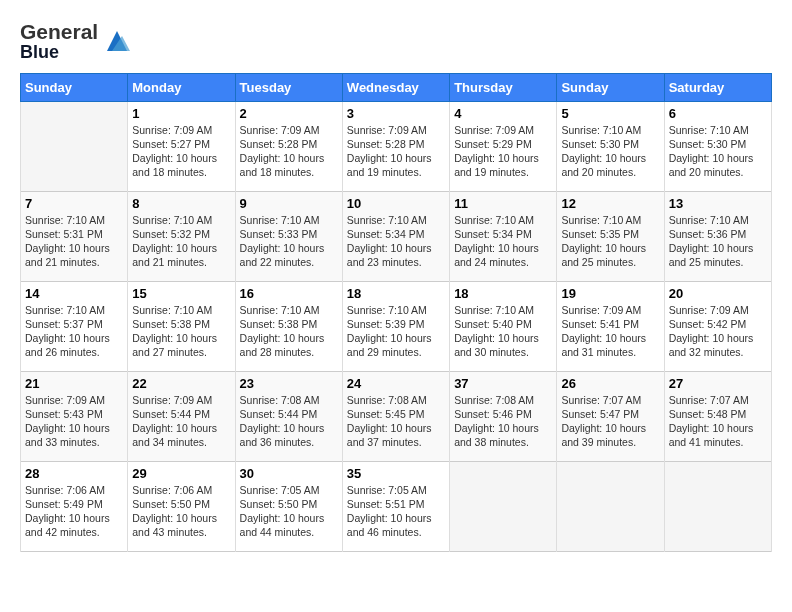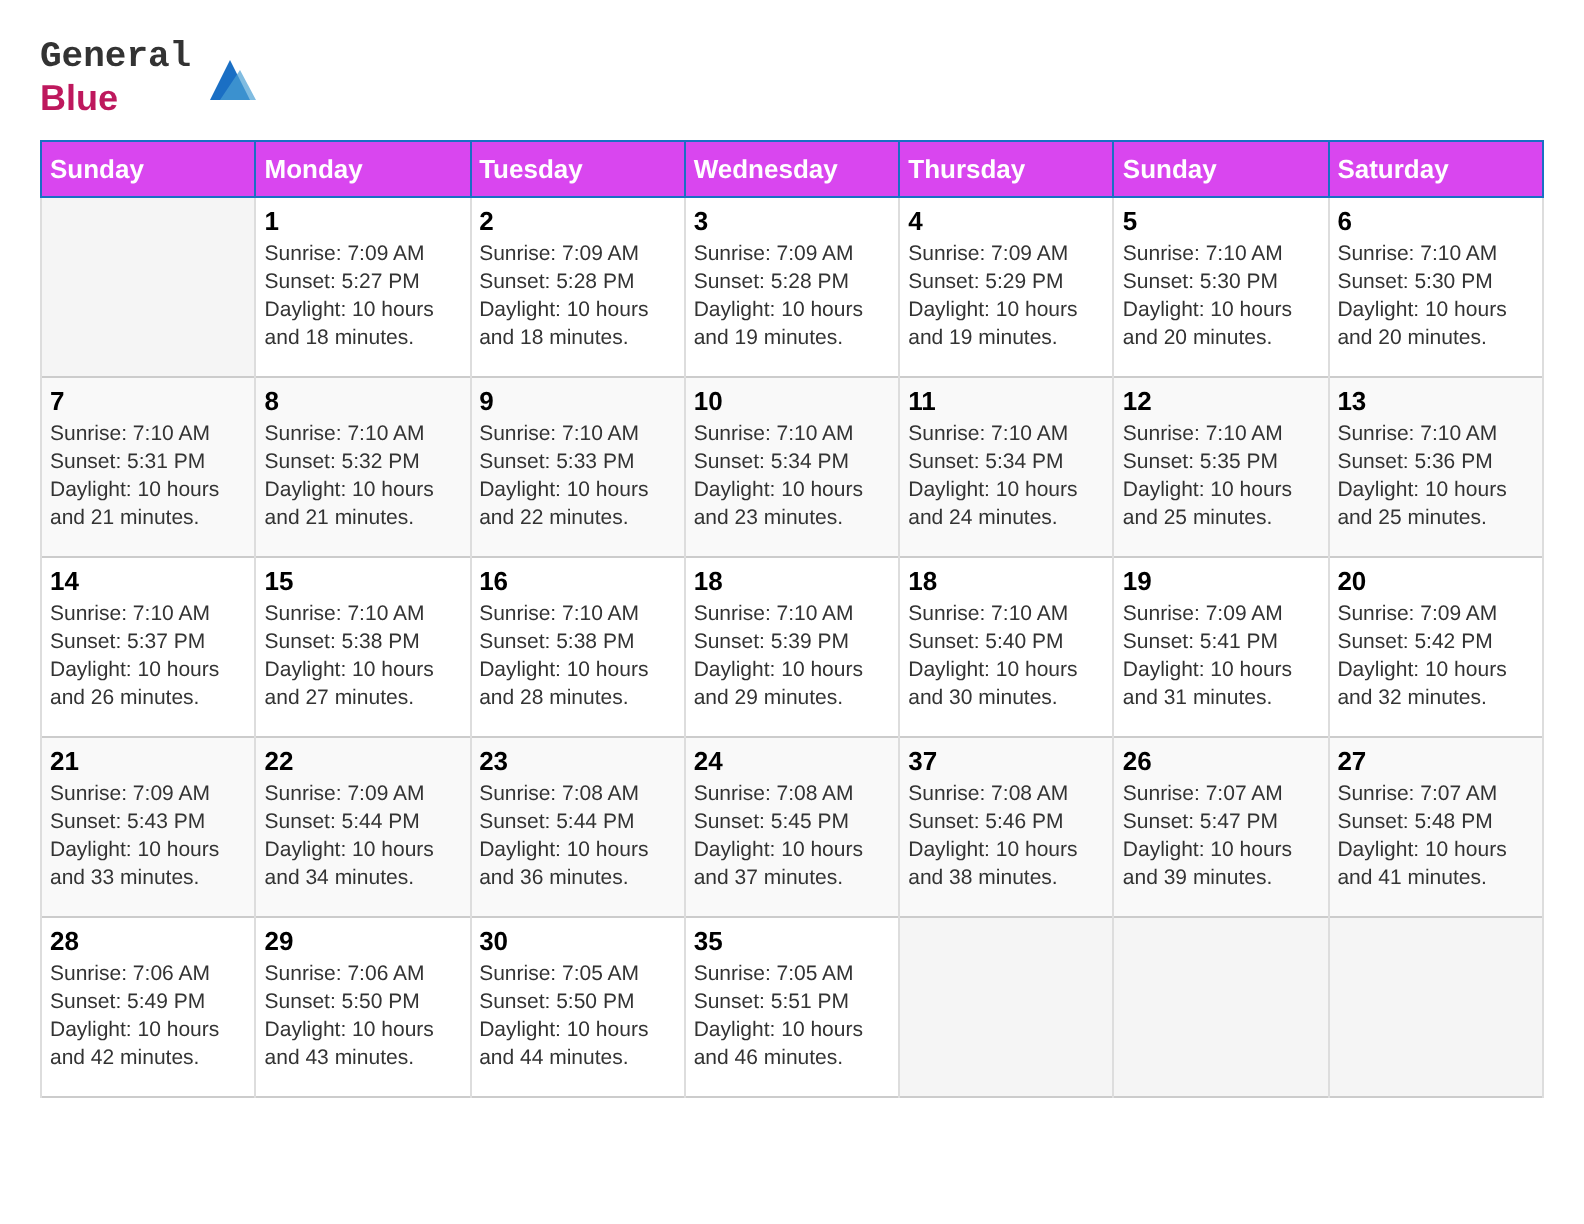--- a/index.html
+++ b/index.html
@@ -19,29 +19,28 @@
     .logo {
       display: flex;
       align-items: center;
     }
     .logo-text {
       display: flex;
       flex-direction: column;
       line-height: 1.1;
     }
     .logo-general {
-      font-size: 18px;
+      font-size: 21px;
       font-weight: bold;
       color: #333;
-      font-family: Liberation Mono, monospace;
     }
     .logo-blue {
       font-size: 18px;
       font-weight: bold;
-      color: #be185d;
+      color: #0f172a;
     }
     .logo-icon {
       width: 30px;
       height: 30px;
       margin-left: 4px;
     }
     .title-block {
       text-align: right;
     }
     .month-title {
@@ -53,21 +52,21 @@
     .location-title {
       font-size: 16px;
       color: #555;
     }
     table {
       width: 100%;
       border-collapse: collapse;
       font-size: 11px;
     }
     thead tr {
-      background: #d946ef;
+      background: #3b82f6;
       color: #fff;
       border-radius: 12px;
     }
     thead th {
       padding: 6px 4px;
       text-align: left;
       font-size: 13px;
       font-weight: bold;
       border: 1px solid #1a6fc4;
     }

